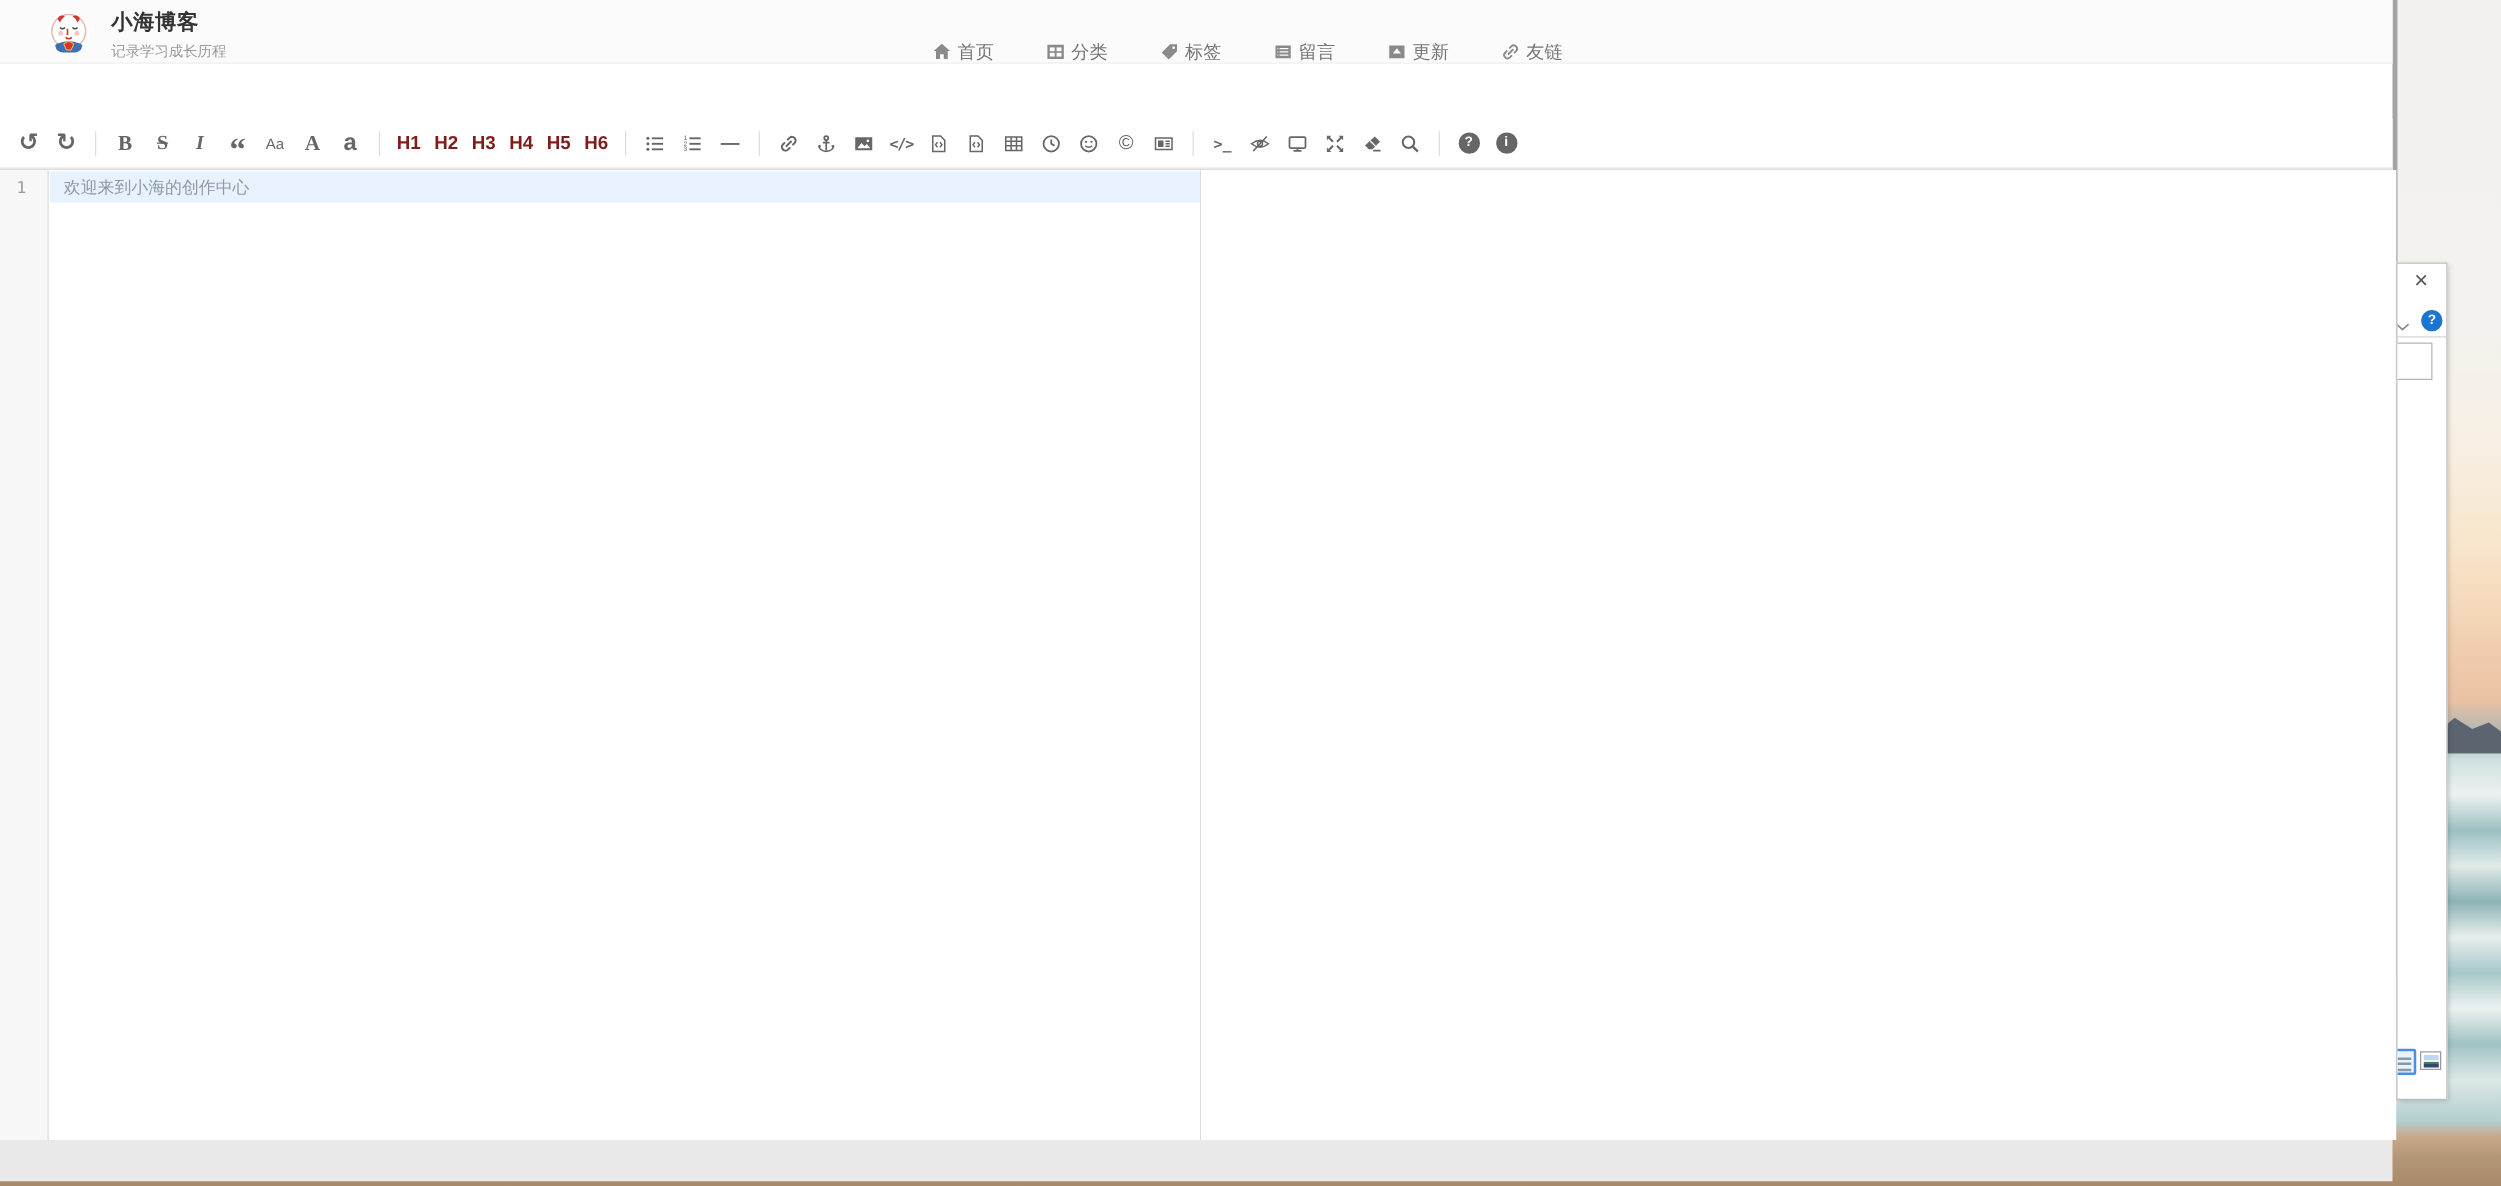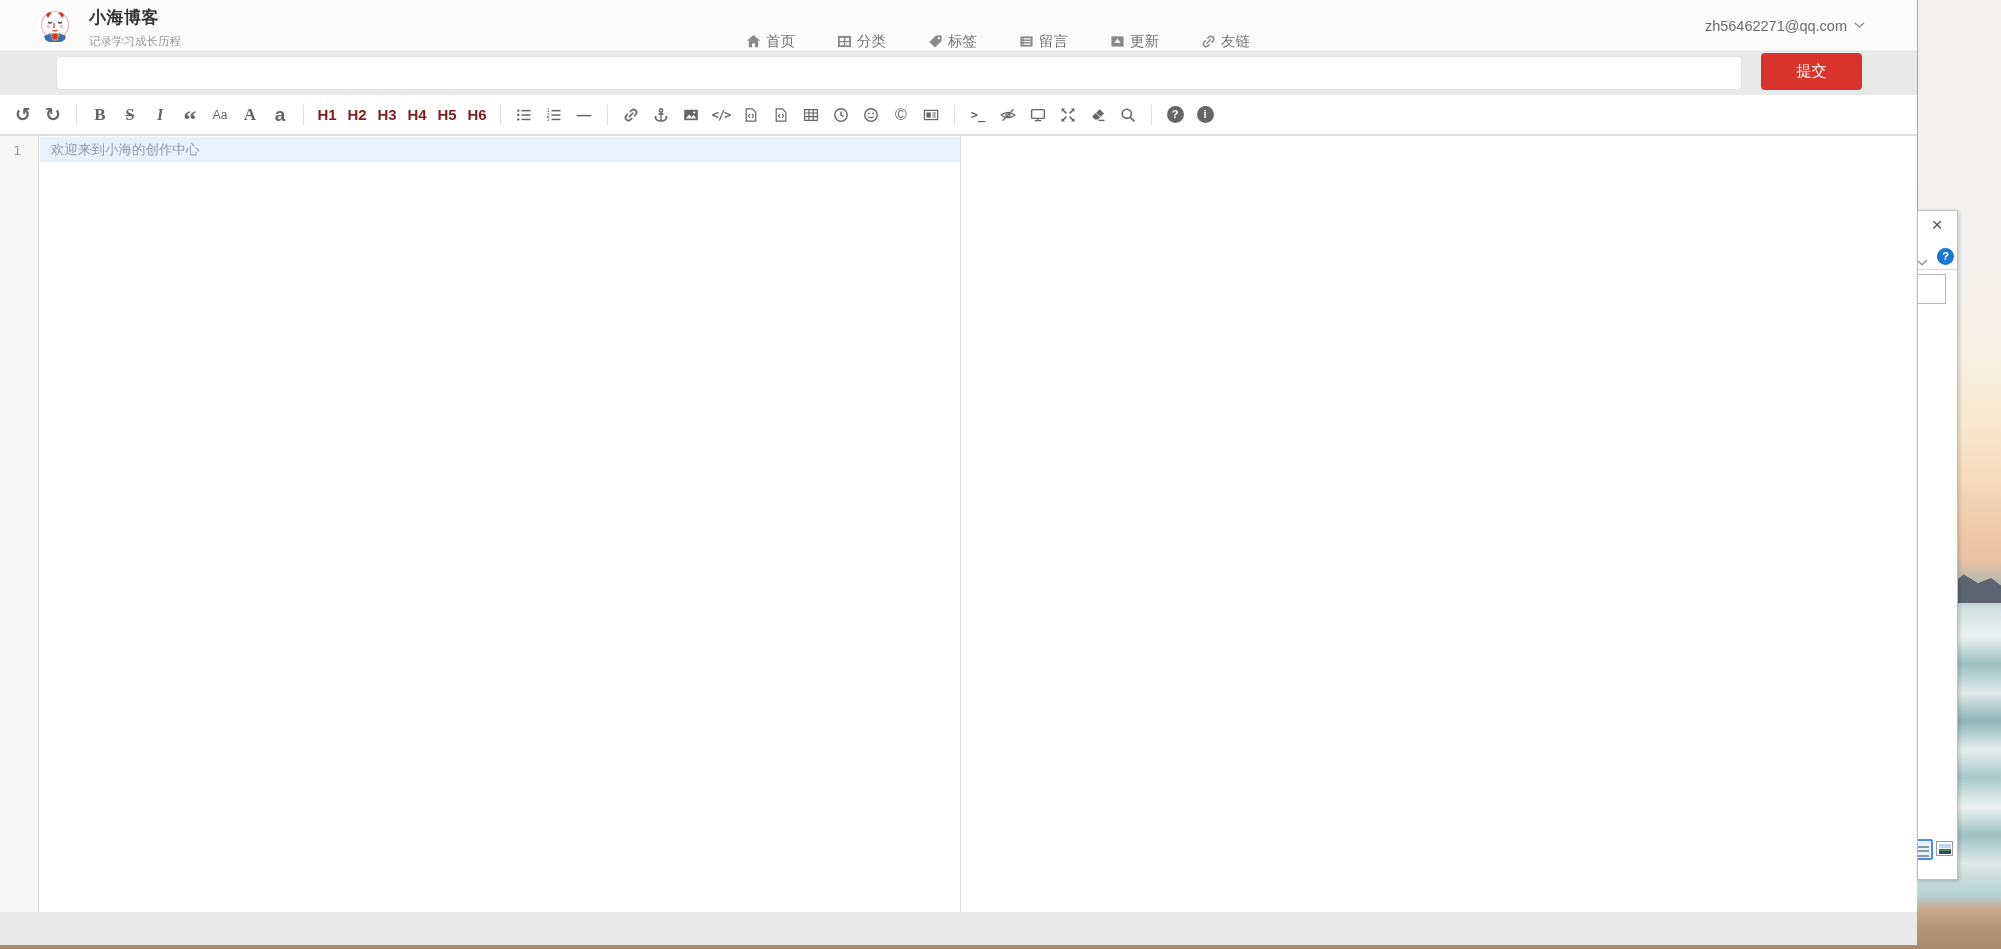--- a/index.html
+++ b/index.html
@@ -11,21 +11,21 @@
     background:linear-gradient(180deg,
       #f2f1f0 0%, #f4f2ef 28%, #f7efe2 38%, #f8e7cd 45%, #f6dcbe 50%,
       #f0ccae 55%, #eac2a4 59%, #9fb4b6 62.5%, #cfe0e0 64%, #ecf1f0 67%,
       #9cc0c2 70%, #e0eae9 73%, #8db4b7 76%, #e6eeed 79%, #a7c8c9 82%,
       #edf2f1 85%, #9fc2c3 88%, #dde8e7 91%, #b3cfcf 94.5%,
       #c8a98c 95.8%, #b49678 97.5%, #a9896b 100%); }
   .mountains { position:absolute; left:1918px; top:571px; width:83px; height:32px; background:#5c6470;
     clip-path:polygon(0 55%,18% 30%,38% 48%,55% 10%,72% 38%,88% 22%,100% 45%,100% 100%,0 100%); }
 
   
-  .content { position:absolute; left:0; top:0; width:1918px; height:782px; background:#fff; border-right:1px solid #a3a3a3; }
+  .content { position:absolute; left:0; top:0; width:1918px; height:782px; background:#fff; border-right:4px solid #a3a3a3; }
 
   
   .header { position:absolute; left:0; top:0; width:100%; height:51px; background:#fbfbfb; border-bottom:1px solid #f0f0f0; }
   .avatar { position:absolute; left:38px; top:9px; width:34px; height:34px; border-radius:50%; overflow:hidden; background:#fff; }
   .brand { position:absolute; left:89px; top:6px; }
   .brand-title { font-size:17px; font-weight:700; color:#333; letter-spacing:.5px; }
   .brand-sub { font-size:11.5px; color:#9a9a9a; margin-top:5px; }
   .nav { position:absolute; left:746px; top:0; height:51px; display:flex; align-items:flex-end; gap:42px; }
   .nav-item { display:flex; align-items:center; gap:5px; font-size:14.5px; color:#757575; cursor:pointer; }
   .nav-item .ic { width:15px; height:15px; color:#8a8a8a; display:inline-flex; }
@@ -171,34 +171,22 @@
                 <g fill="none" stroke="currentColor" stroke-width="1.6" stroke-linecap="round">
                   <path d="M6.2 9.8l3.6-3.6"></path>
                   <path d="M7.3 4.6l1.3-1.3a2.9 2.9 0 014.1 4.1l-1.3 1.3"></path>
                   <path d="M8.7 11.4l-1.3 1.3a2.9 2.9 0 01-4.1-4.1l1.3-1.3"></path>
                 </g>
               </svg>
             </span>
             <span>友链</span>
           </div>
         </div>
-      <div class="account">
-        <span>zh56462271@qq.com</span>
-        <span class="ic">
-            <svg viewBox="0 0 11 7">
-              <path d="M1 1l4.5 4L10 1" fill="none" stroke="currentColor" stroke-width="1.2"></path>
-            </svg>
-          </span>
-      </div>
     </div>
 
-    <div class="title-row">
-      <input class="title-input" type="text" placeholder="" style="">
-      <button class="submit-btn">提交</button>
-    </div>
 
     <div class="toolbar" id="toolbar">
         <span class="tb-btn">
           <span class="g-undo">↺</span>
         </span>
         <span class="tb-btn">
           <span class="g-undo">↻</span>
         </span>
         <span class="tb-div"></span>
         <span class="tb-btn">

